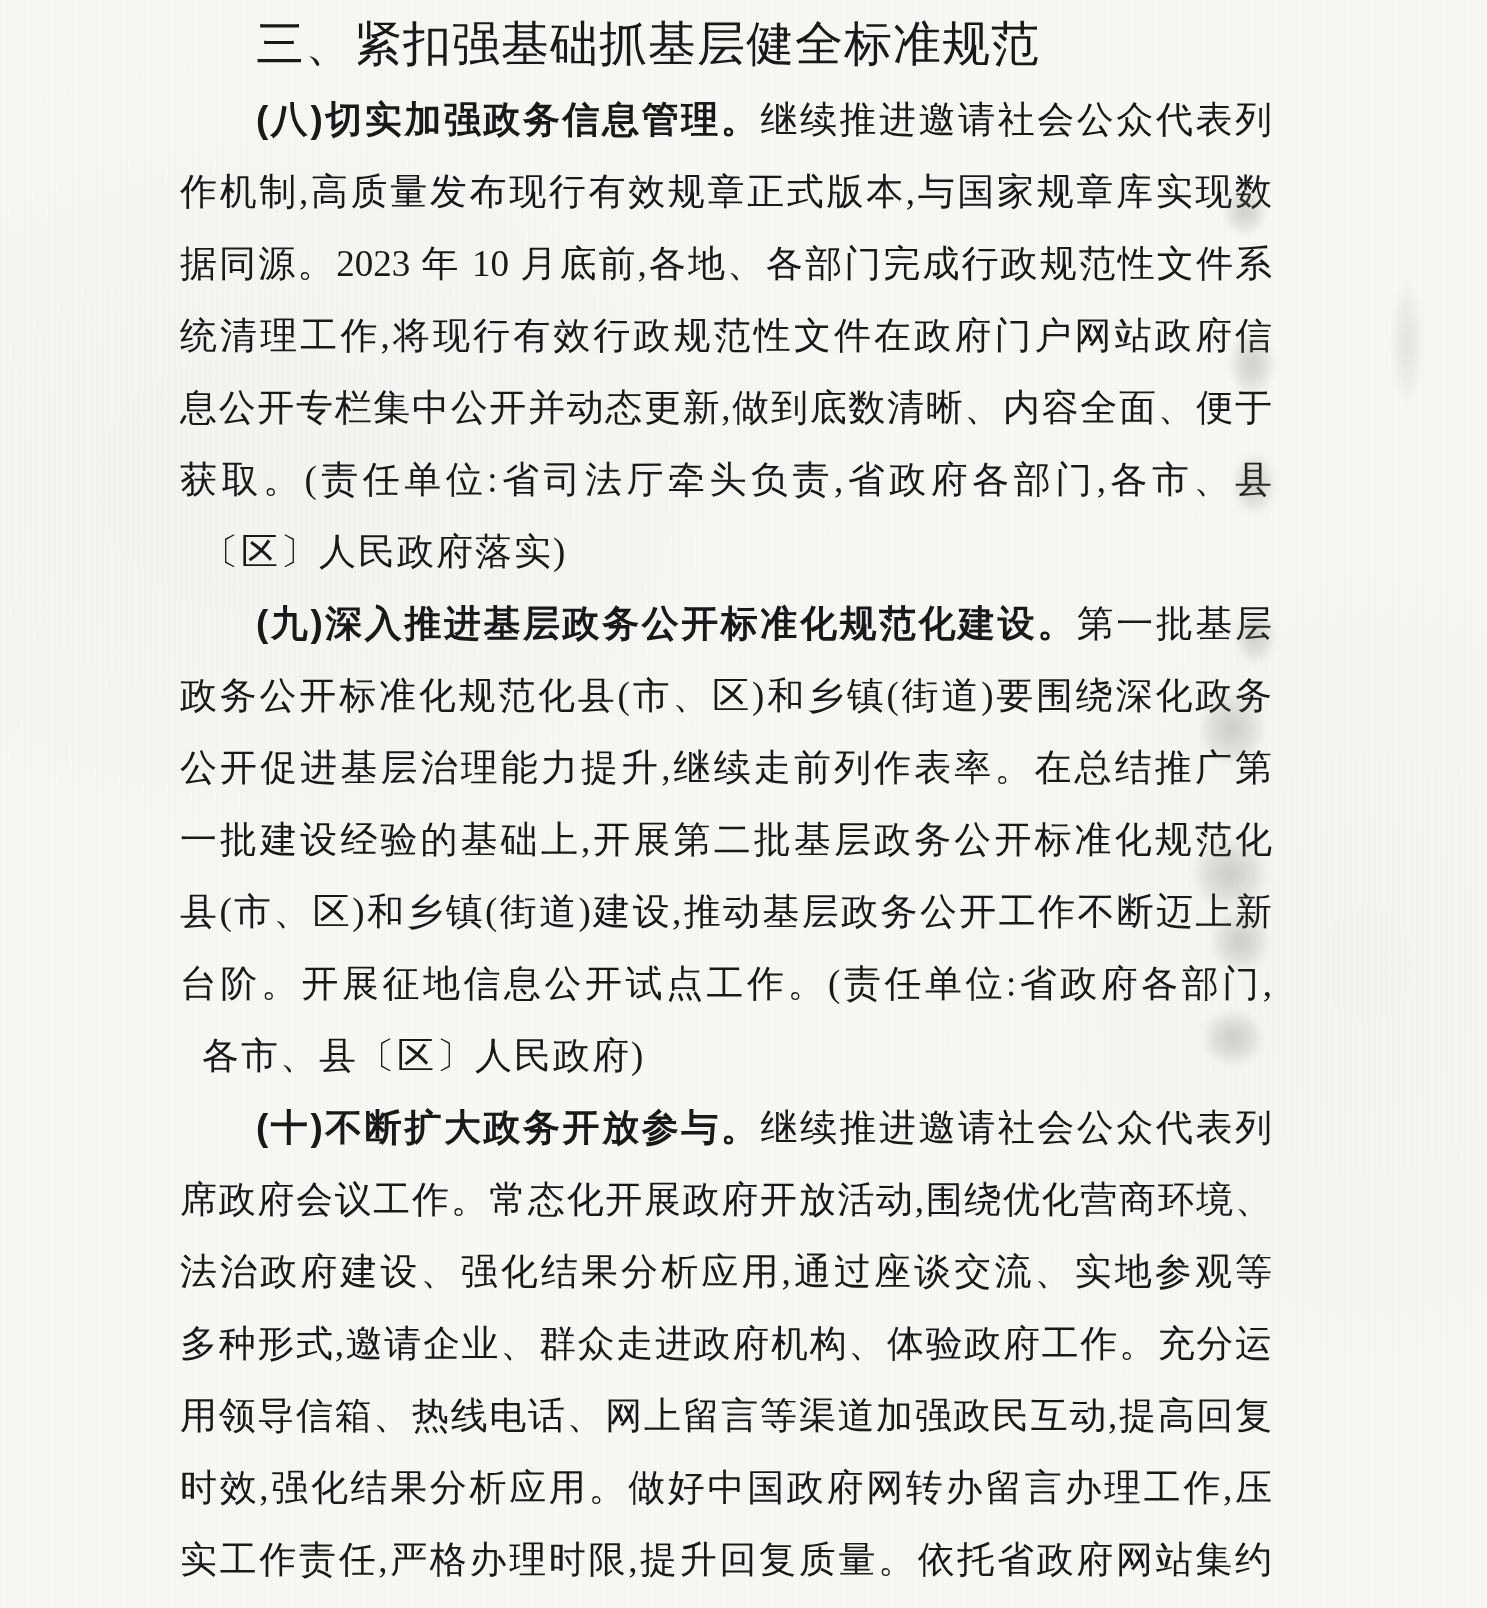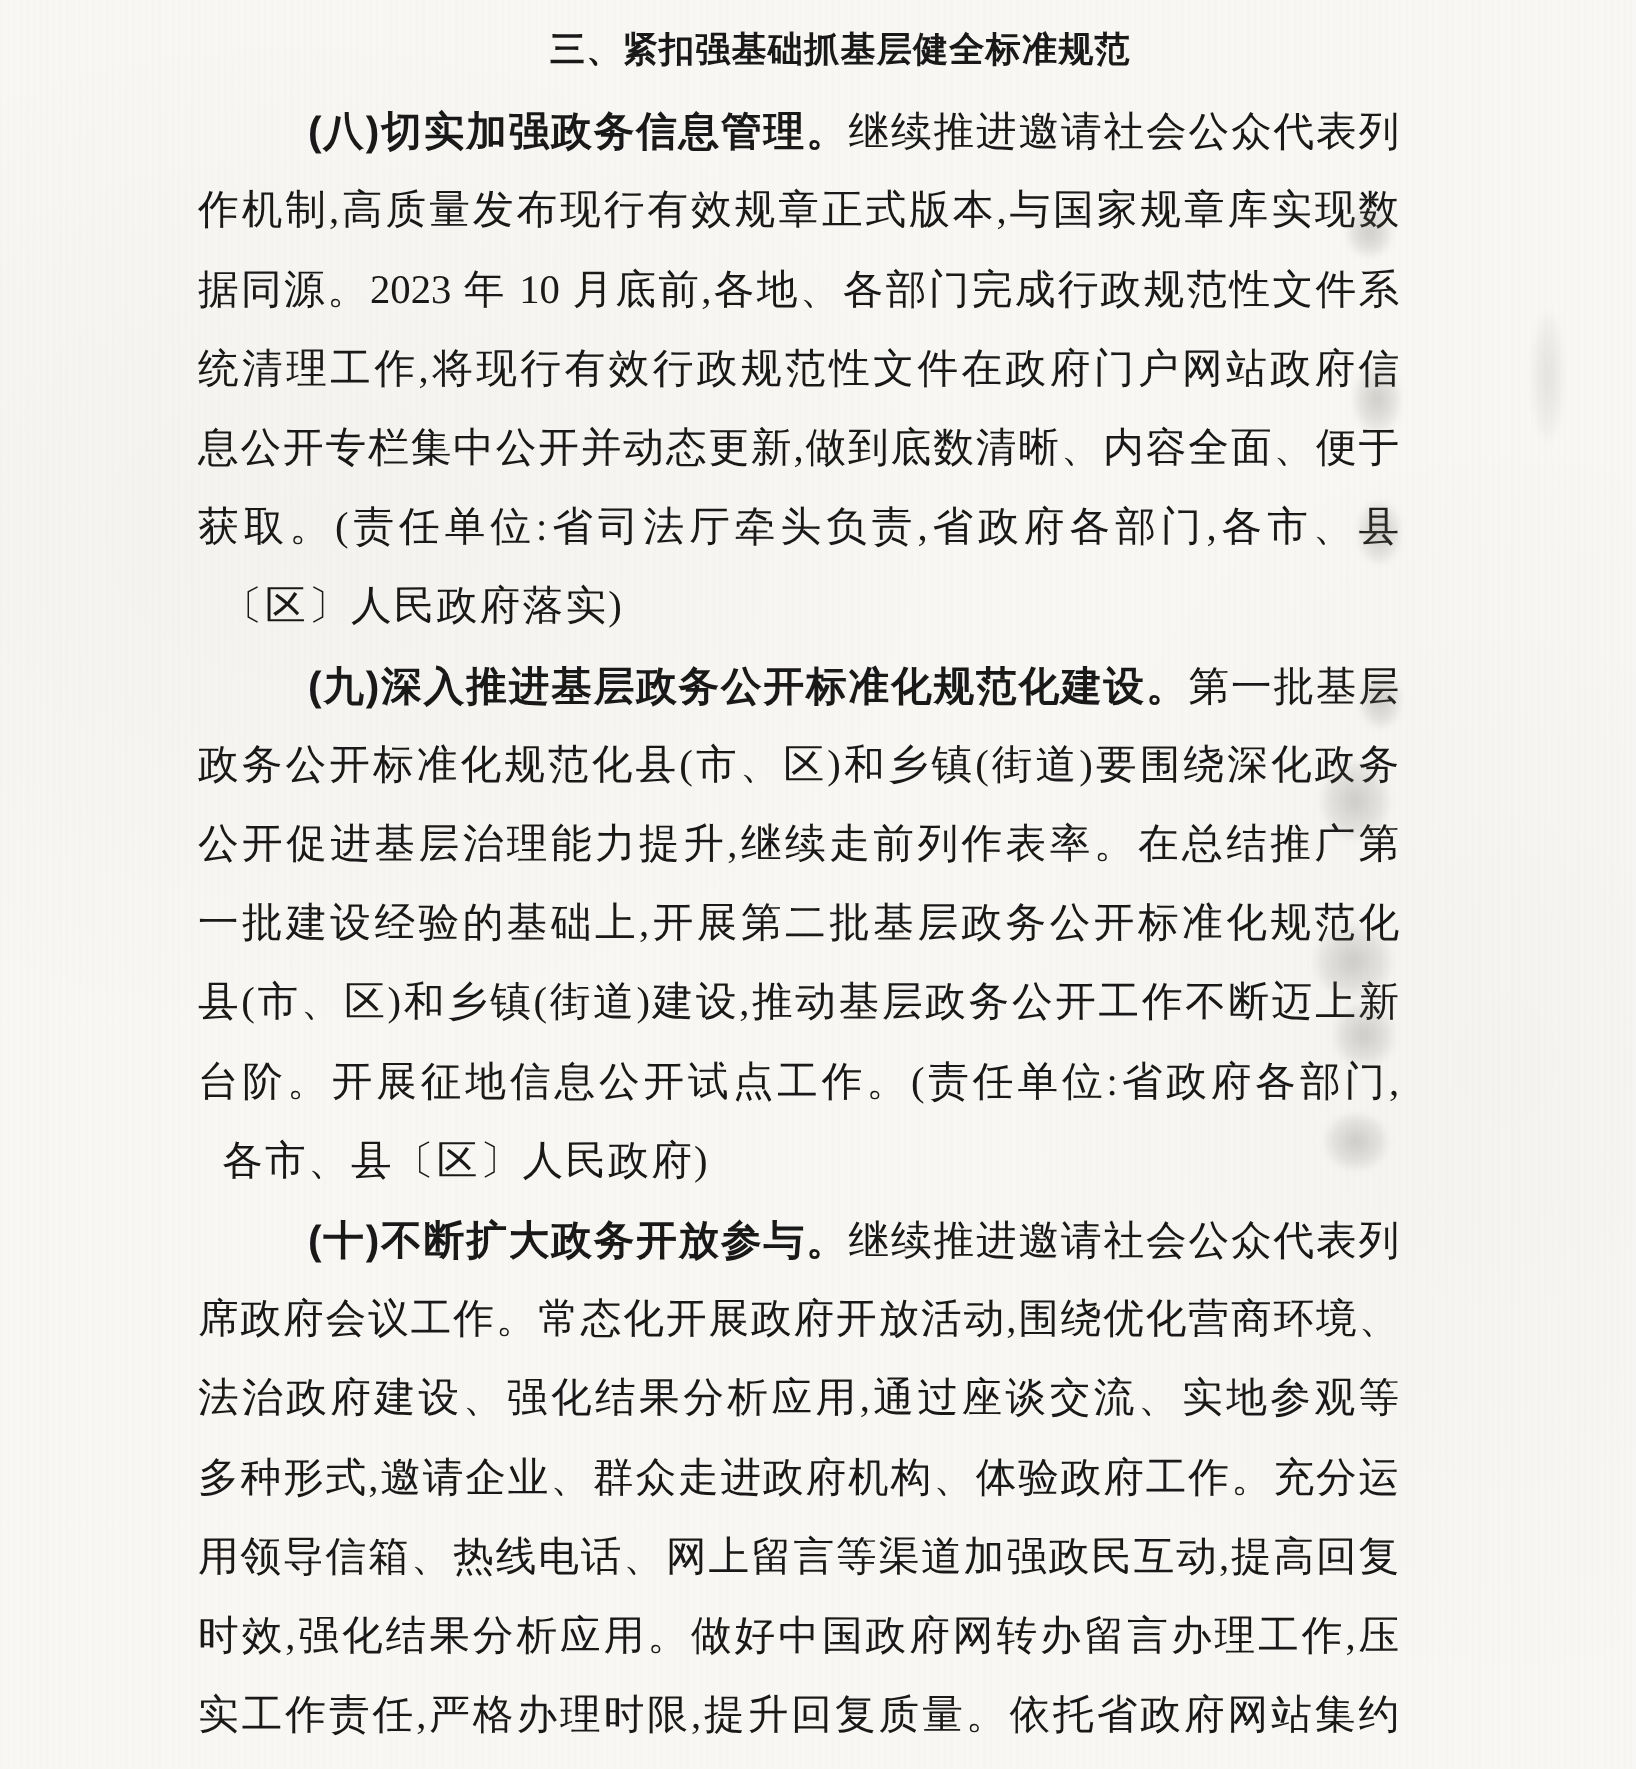--- a/index.html
+++ b/index.html
@@ -29,25 +29,24 @@
     left: 180px;
     top: 4px;
     width: 1092px;
     color: #191919;
   }
   .heading {
     height: 80px;
     line-height: 80px;
     padding-left: 76px;
     font-family: "Liberation Sans", "DejaVu Sans", sans-serif;
-    font-weight: 700;
-    font-size: 32px;
+    font-weight: 400;
+    font-size: 48px;
     letter-spacing: 1px;
     white-space: nowrap;
-    text-align: center;
   }
   .line {
     height: 72px;
     line-height: 72px;
     font-size: 37px;
     white-space: nowrap;
     text-align: justify;
     text-align-last: justify;
     text-justify: inter-character;
   }
@@ -55,21 +54,20 @@
     padding-left: 76px;
   }
   .line.last {
     text-align-last: left;
     letter-spacing: 2px;
     margin-left: 22px;
   }
   .lead {
     font-family: "Liberation Sans", "DejaVu Sans", sans-serif;
     font-weight: 700;
-    margin-left: 24px;
   }
   
   .smudge {
     position: absolute;
     background: radial-gradient(ellipse at center, rgba(112,110,104,0.30), rgba(112,110,104,0.12) 55%, transparent 75%);
     filter: blur(3px);
     pointer-events: none;
   }
   .s1 { left: 1224px; top: 188px;  width: 42px; height: 46px; }
   .s2 { left: 1230px; top: 332px;  width: 44px; height: 62px; }

